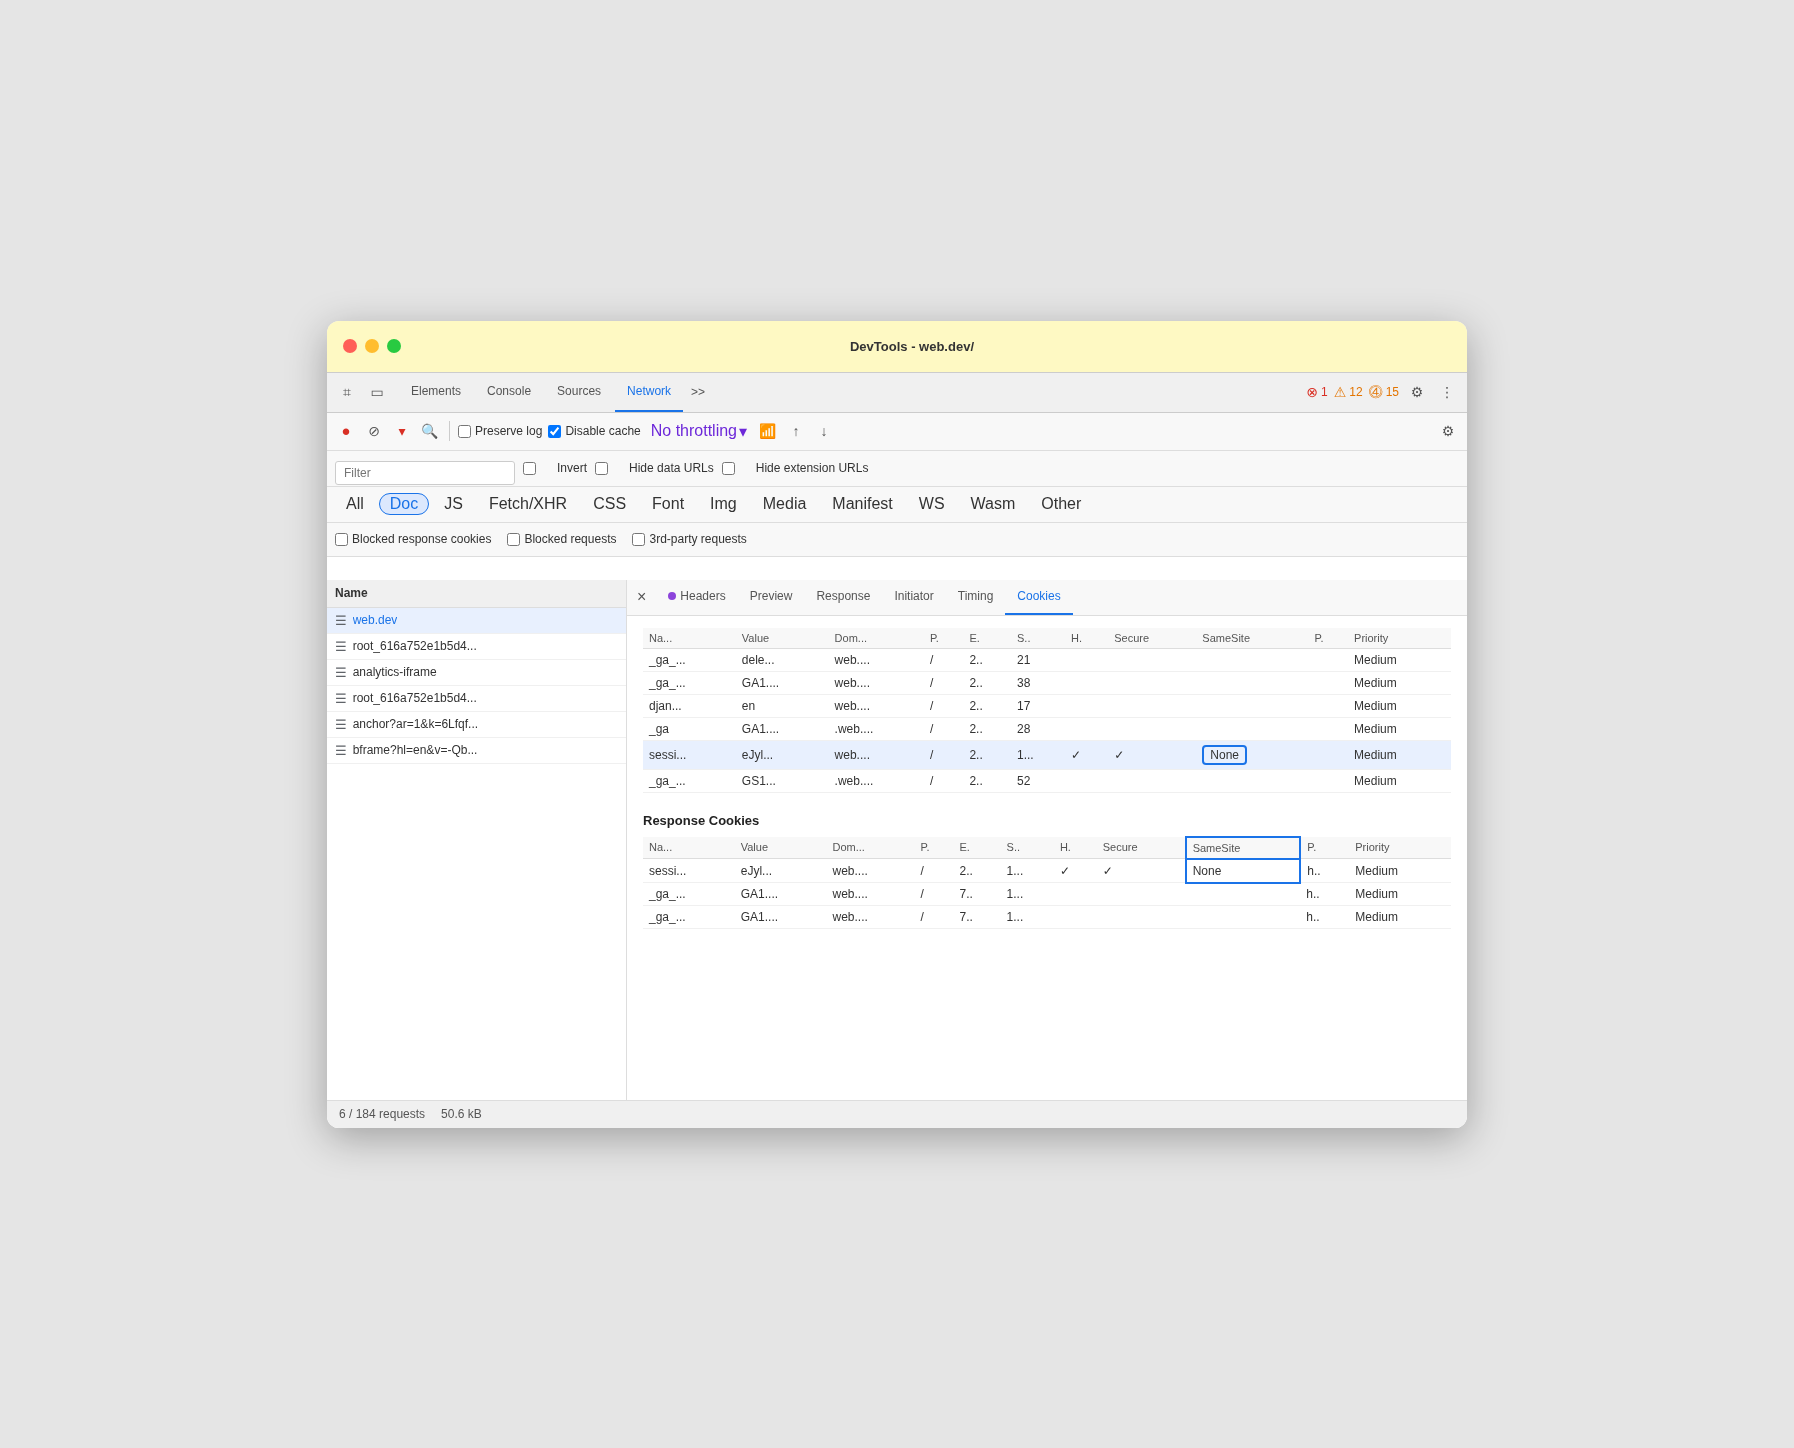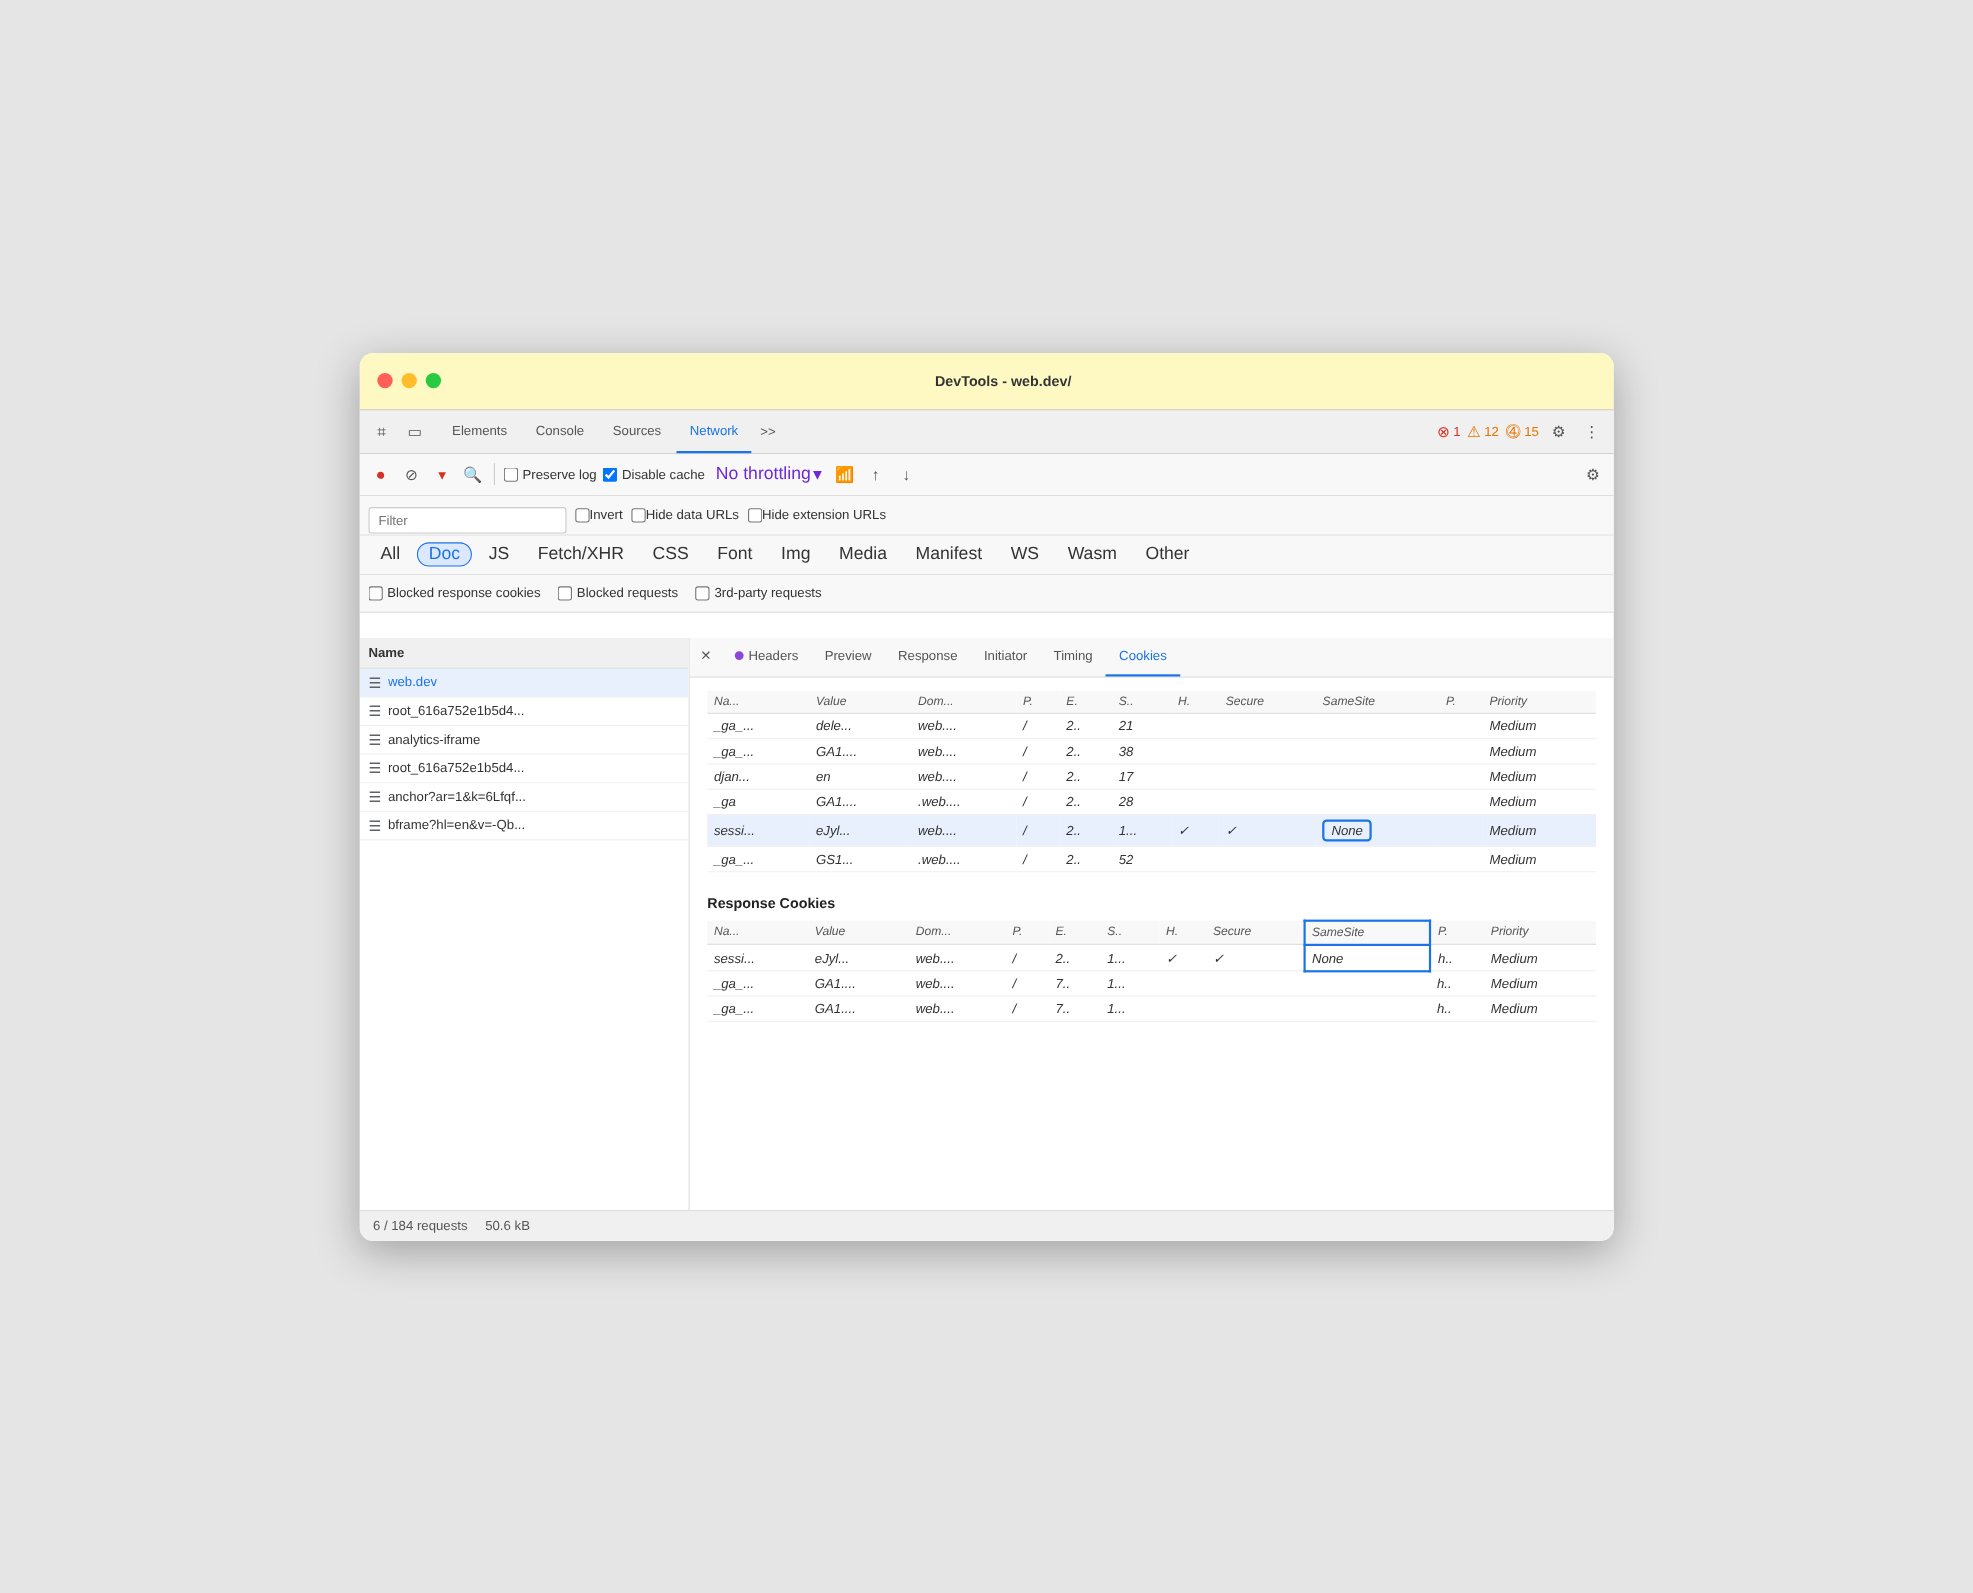--- a/index.html
+++ b/index.html
@@ -194,21 +194,21 @@
       font-size: 12px;
       width: 180px;
       height: 24px;
       background: white;
       color: #999;
       margin-top: 10px;
     }
     .filter-check {
       display: flex;
       align-items: center;
-      gap: 0;
+      gap: 21px;
       font-size: 12px;
       color: #333;
     }
     
     .type-filter-row {
       display: flex;
       align-items: center;
       padding: 4px 8px;
       border-bottom: 1px solid #ddd;
       gap: 4px;
@@ -367,21 +367,20 @@
       gap: 4px;
       font-size: 12px;
       color: #555;
       font-weight: normal;
     }
     .cookie-table {
       width: 100%;
       border-collapse: collapse;
       font-size: 12px;
       margin-bottom: 20px;
-      font-style: italic;
     }
     .cookie-table th {
       text-align: left;
       padding: 4px 6px;
       border-bottom: 1px solid #ddd;
       color: #555;
       font-weight: 500;
       font-size: 11px;
       background: #f8f8f8;
     }

